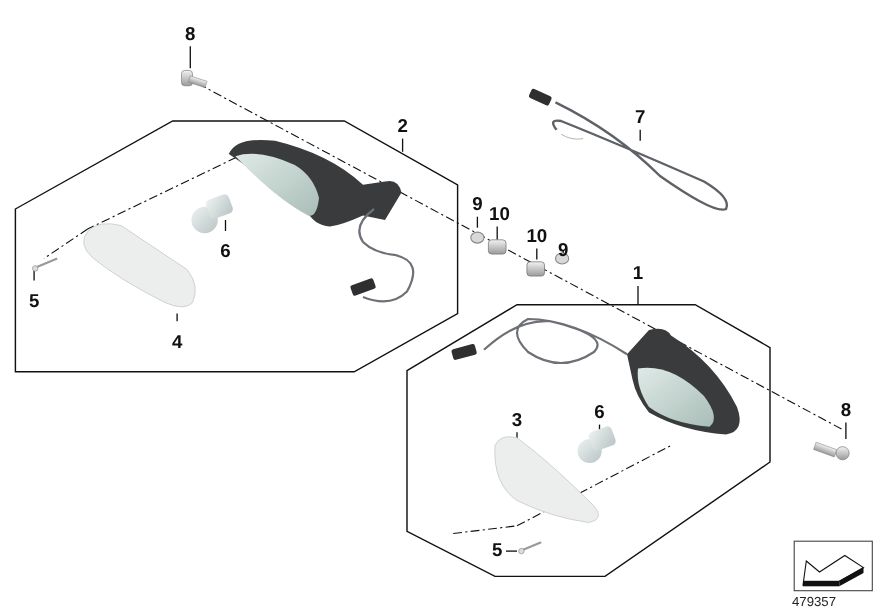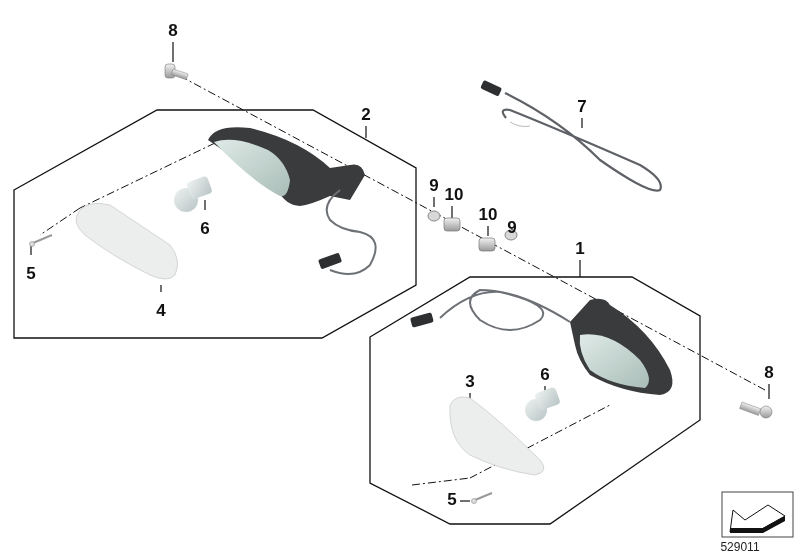--- a/index.html
+++ b/index.html
@@ -145,13 +145,13 @@
 <div class="callout" style="left:488px;top:206px">10</div>
 <div class="callout" style="left:512px;top:219px">9</div>
 <div class="callout" style="left:580px;top:240px">1</div>
 <div class="callout" style="left:31px;top:265px">5</div>
 <div class="callout" style="left:161px;top:302px">4</div>
 <div class="callout" style="left:470px;top:373px">3</div>
 <div class="callout" style="left:545px;top:366px">6</div>
 <div class="callout" style="left:769px;top:364px">8</div>
 <div class="callout" style="left:452px;top:491px">5</div>
 
-<div class="catalog">529011</div>
+<div class="catalog">479357</div>
 
 </body></html>

